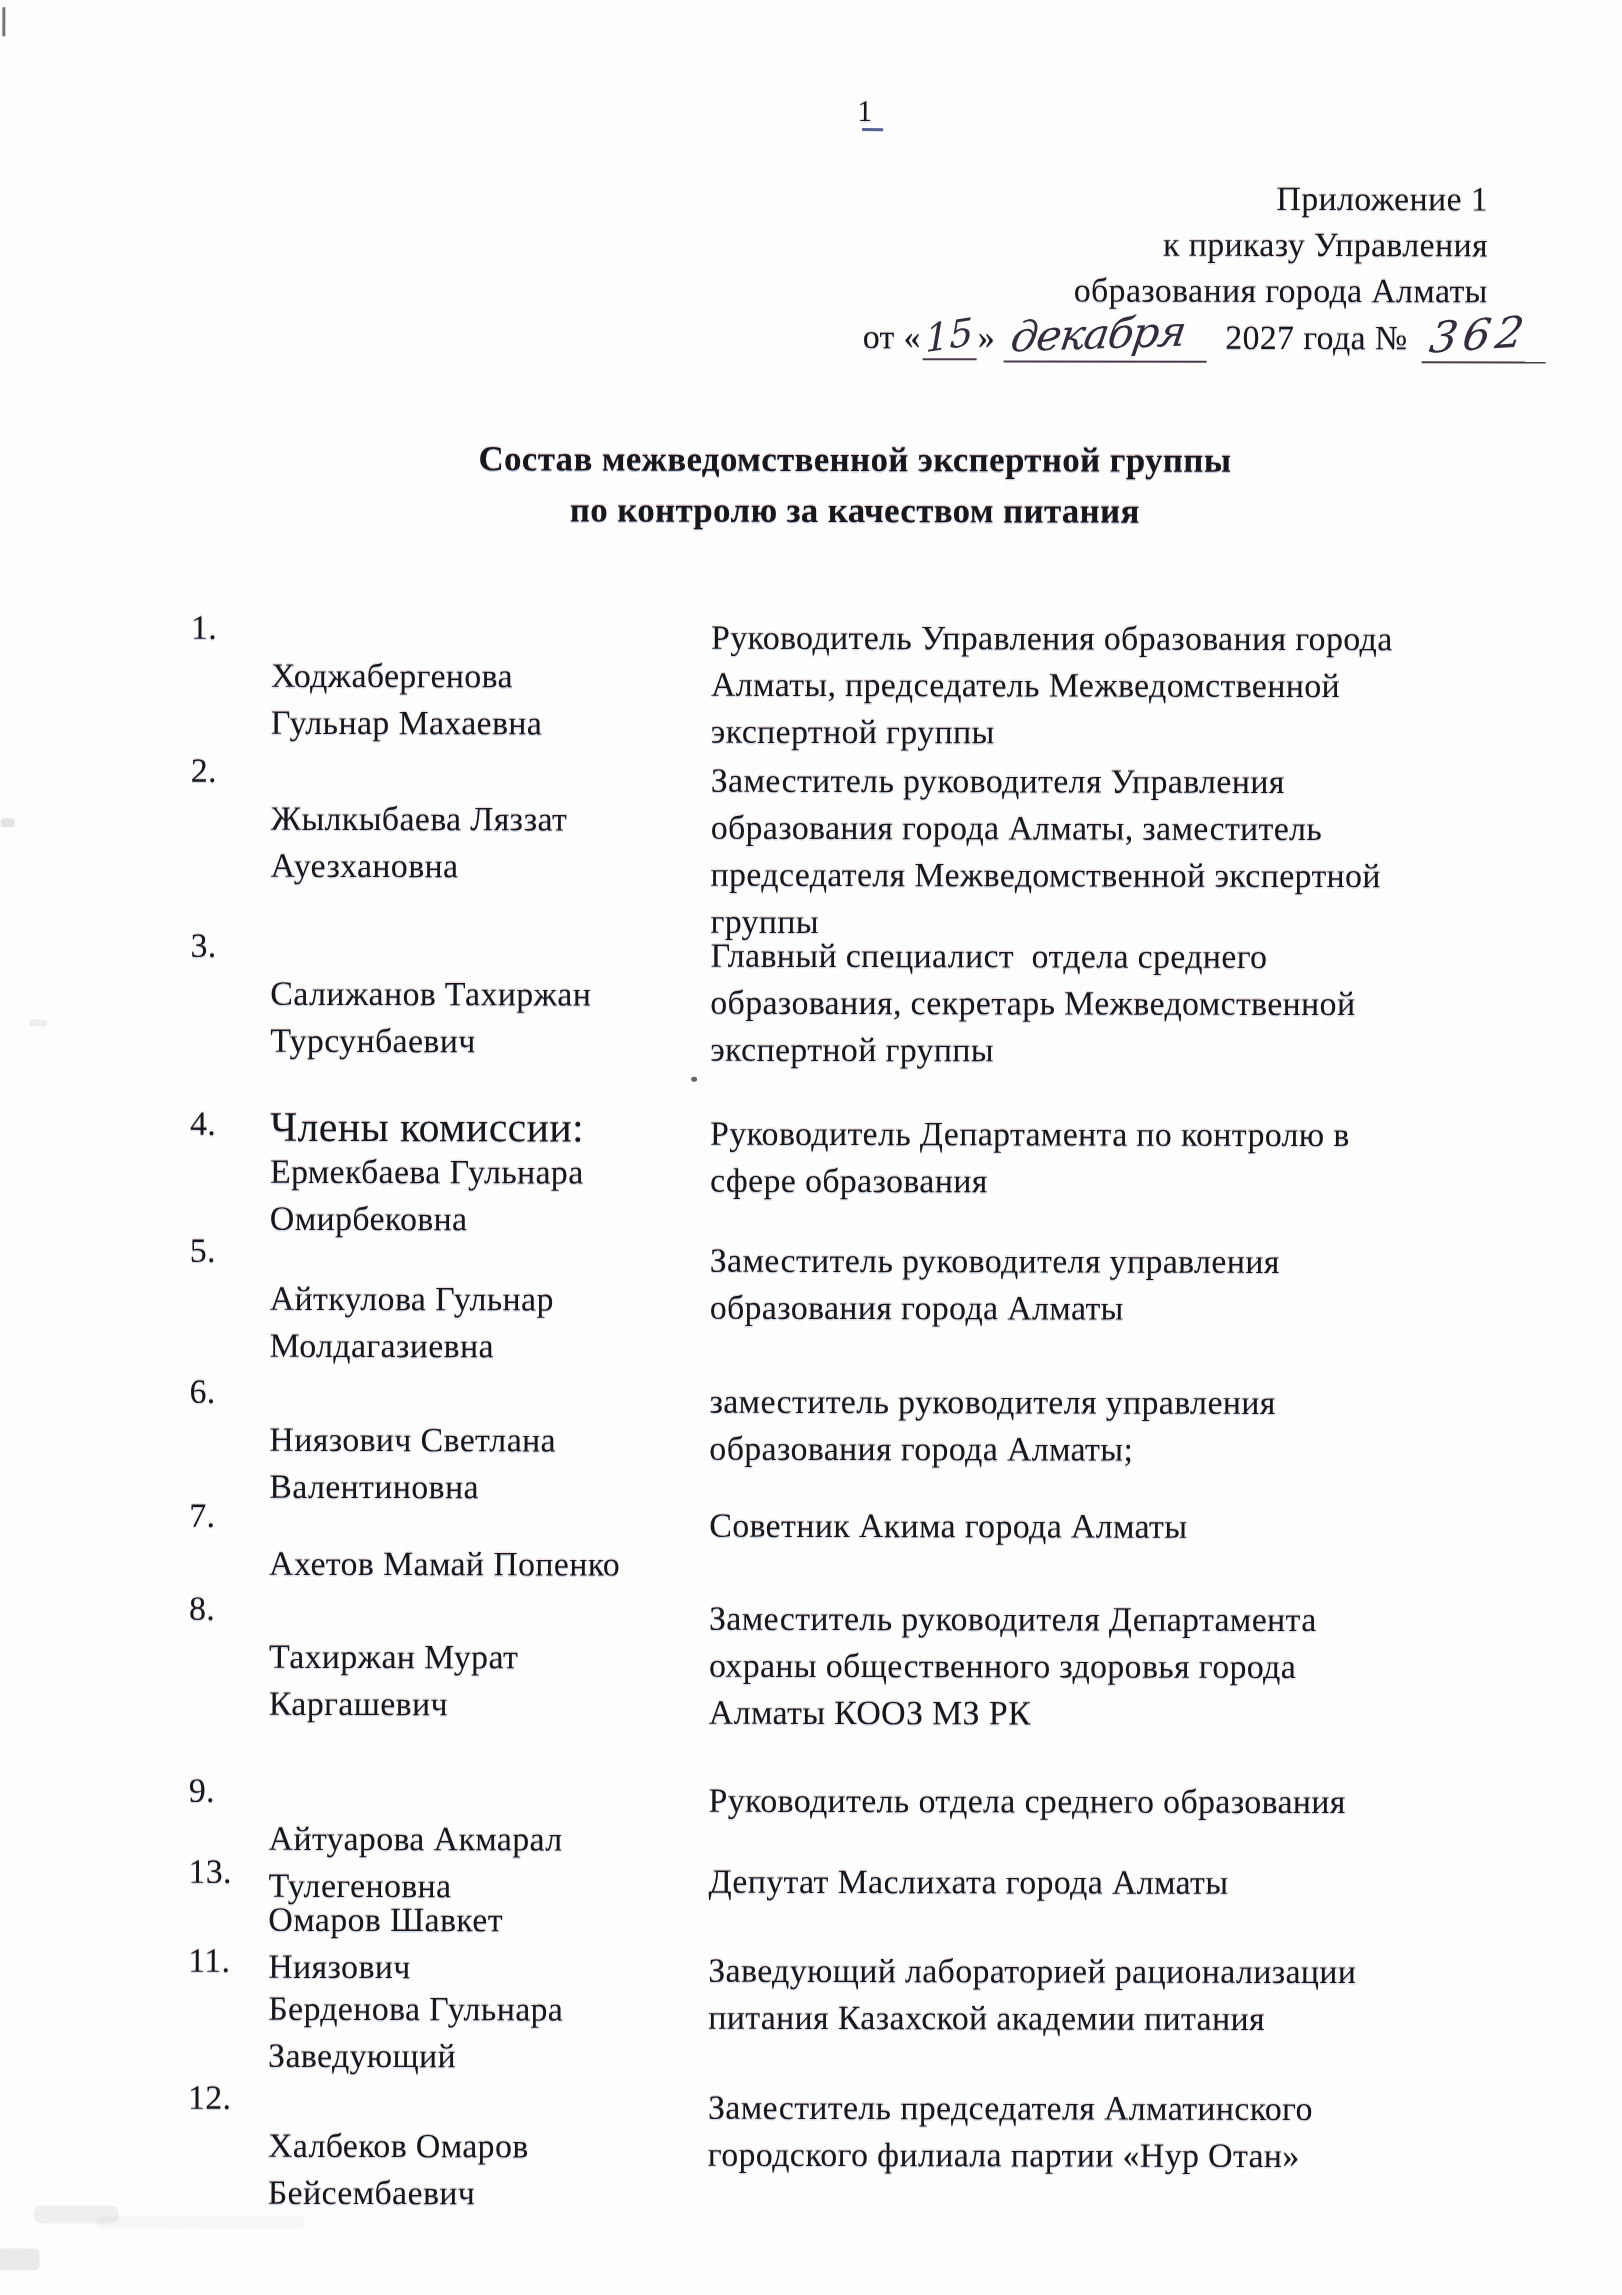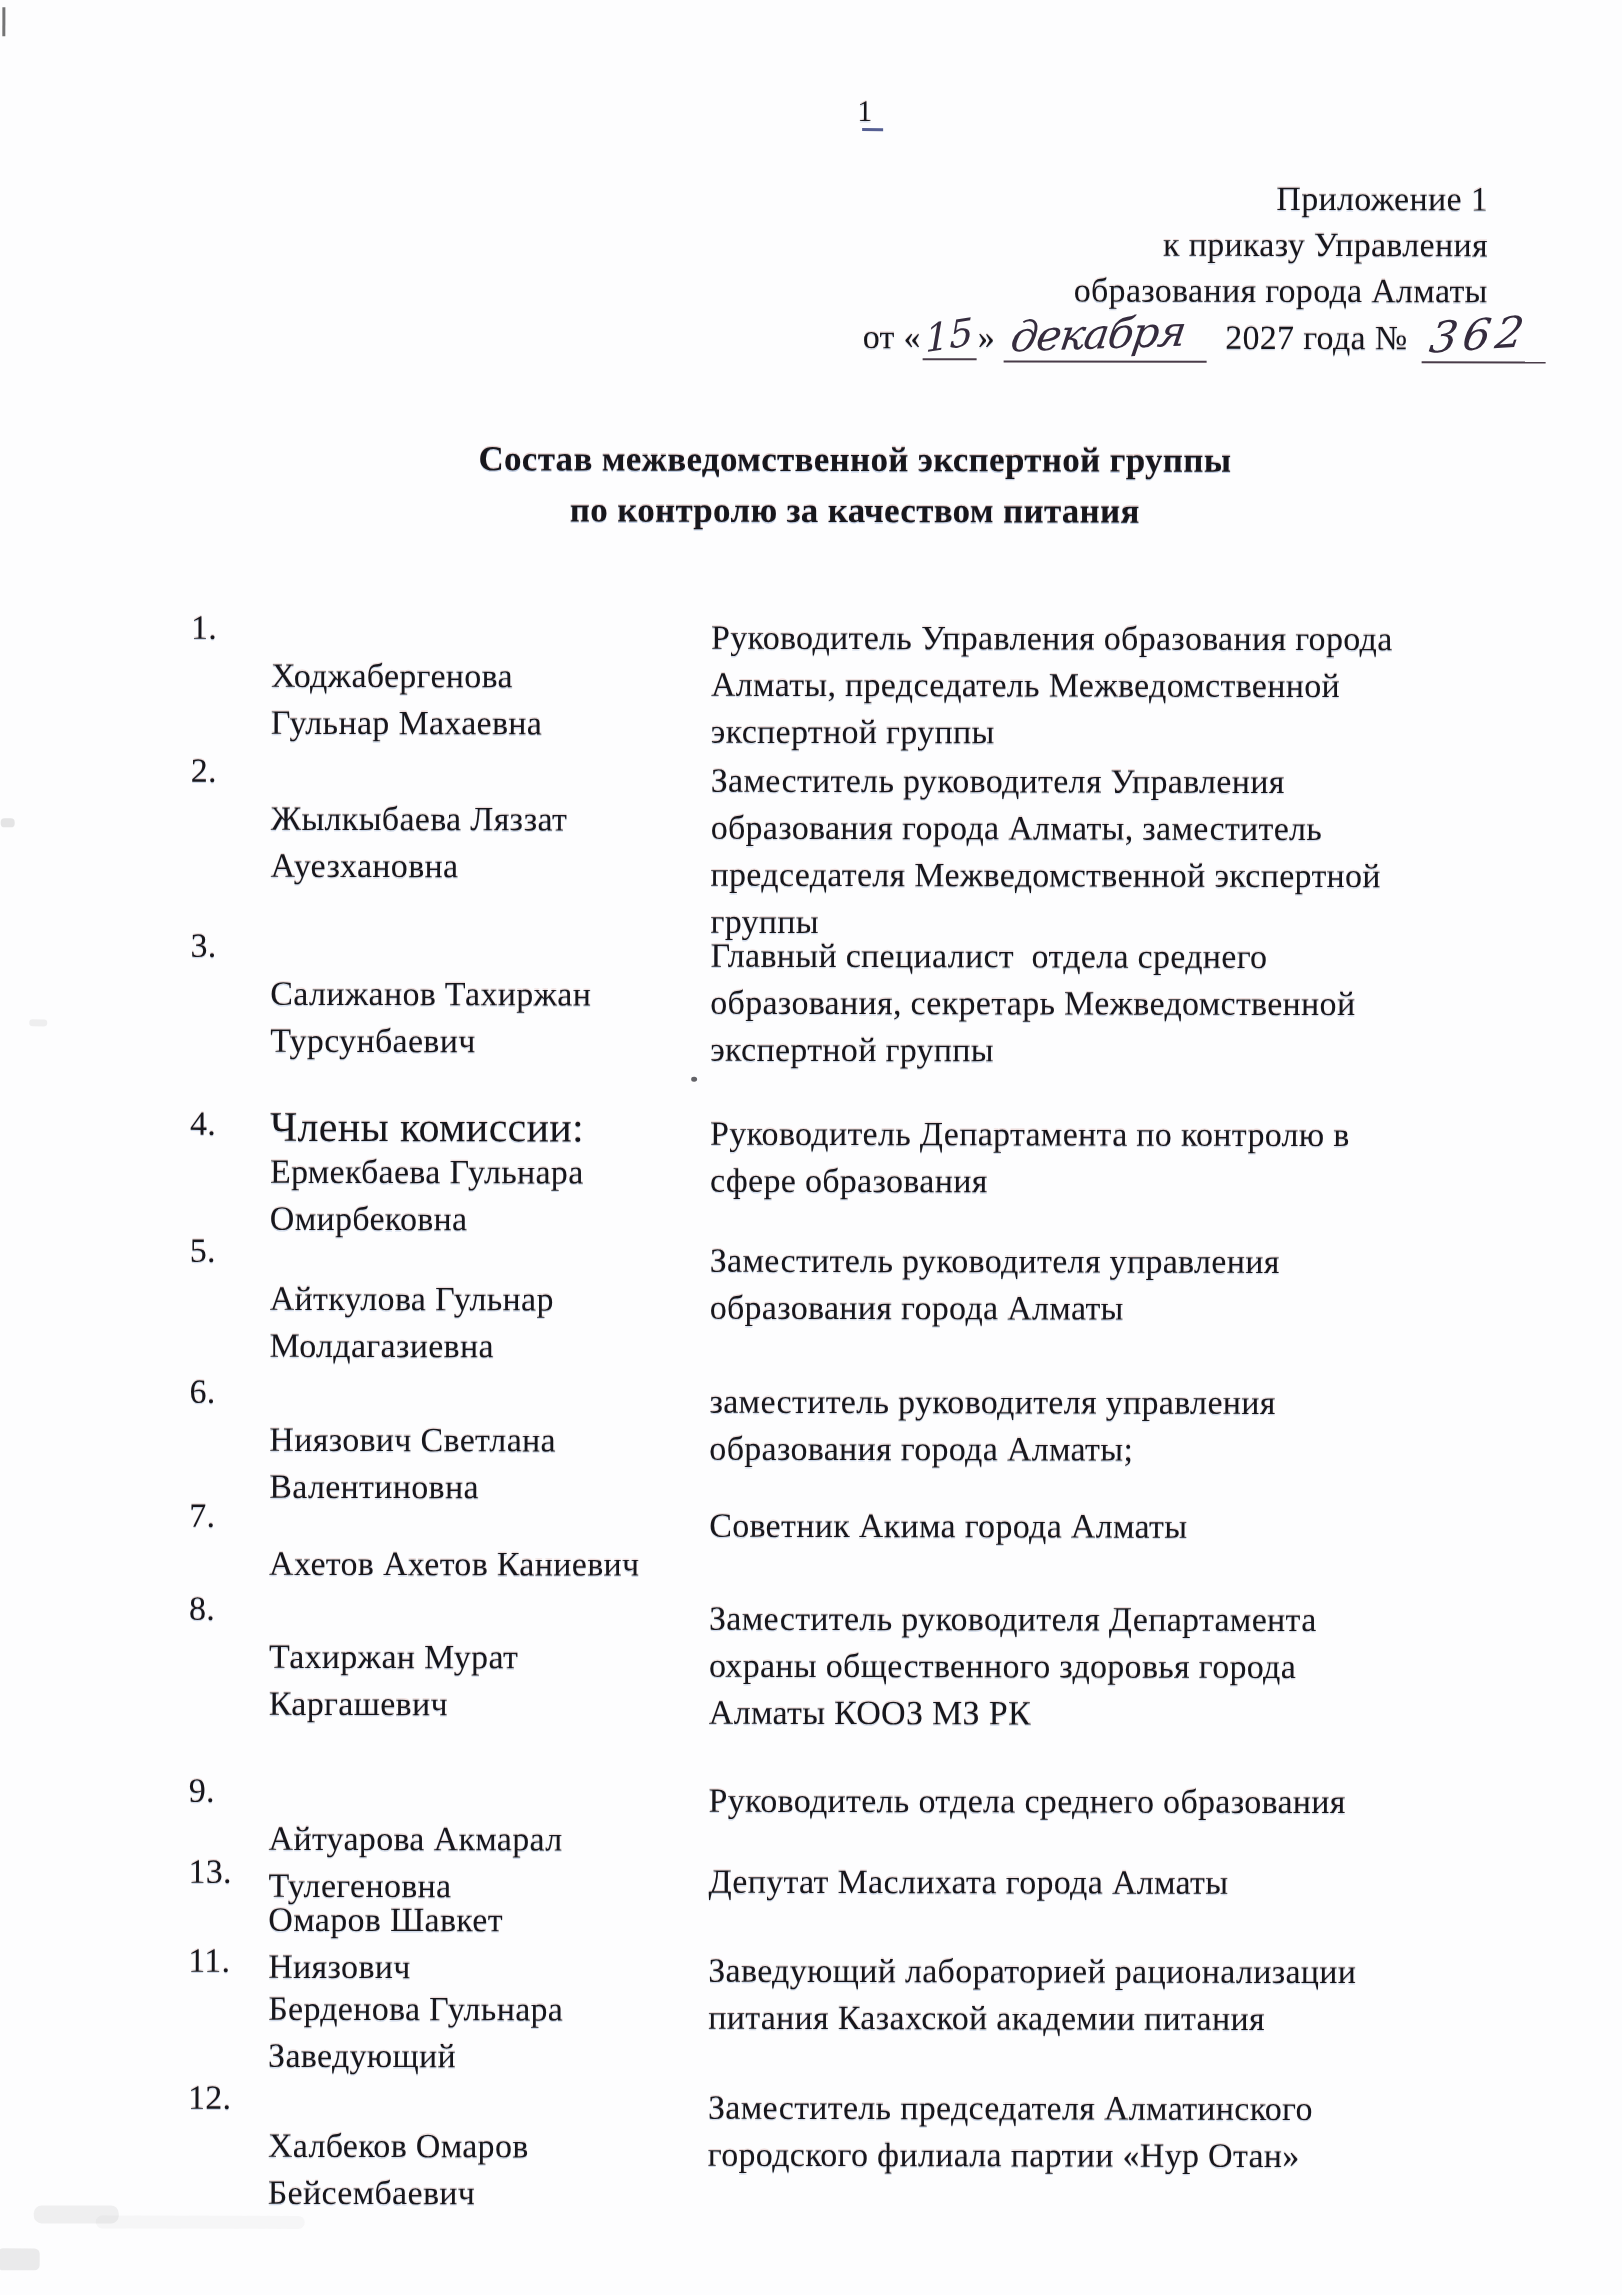--- a/index.html
+++ b/index.html
@@ -172,21 +172,21 @@
     <div class="row" style="top:1369px">
       <div class="num typed">6.</div>
       <div class="name typed">Ниязович Светлана
 Валентиновна</div>
       <div class="pos typed">заместитель руководителя управления
 образования города Алматы;</div>
     </div>
 
     <div class="row" style="top:1493px">
       <div class="num typed">7.</div>
-      <div class="name typed">Ахетов Ахетов Каниевич</div>
+      <div class="name typed">Ахетов Мамай Попенко</div>
       <div class="pos typed">Советник Акима города Алматы</div>
     </div>
 
     <div class="row" style="top:1586px">
       <div class="num typed">8.</div>
       <div class="name typed">Тахиржан Мурат
 Каргашевич</div>
       <div class="pos typed">Заместитель руководителя Департамента
 охраны общественного здоровья города
 Алматы КООЗ МЗ РК</div>

